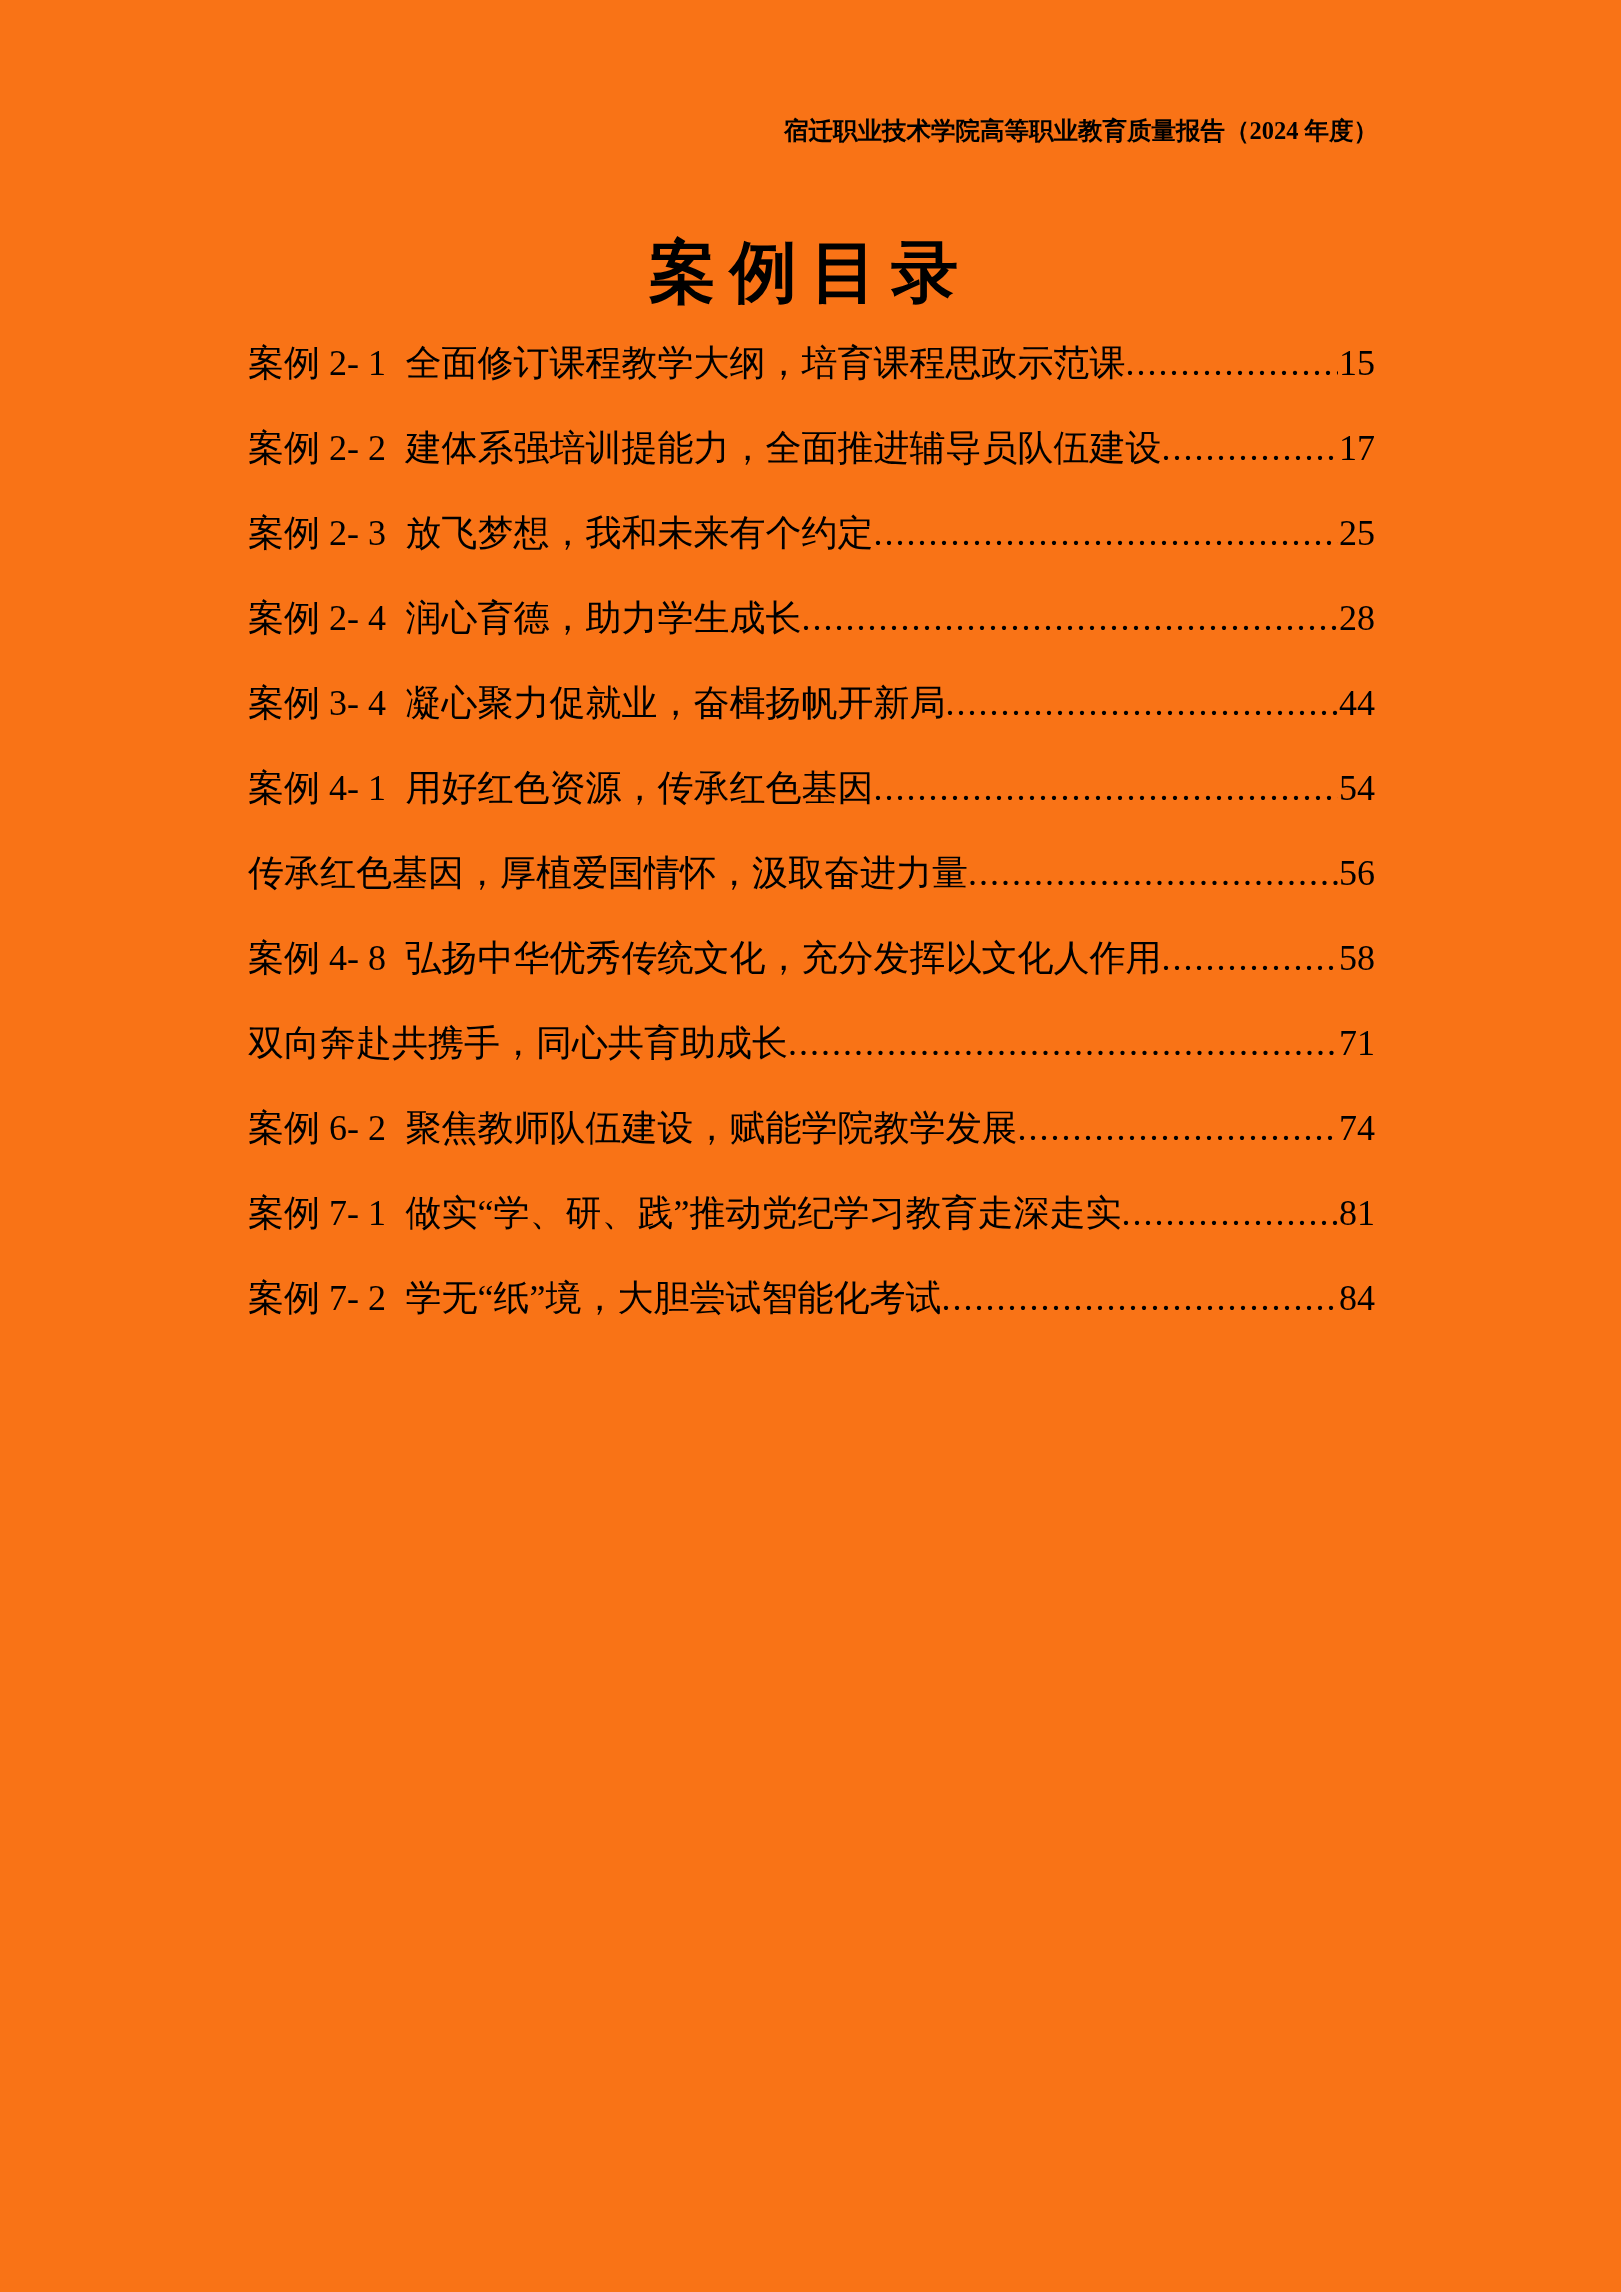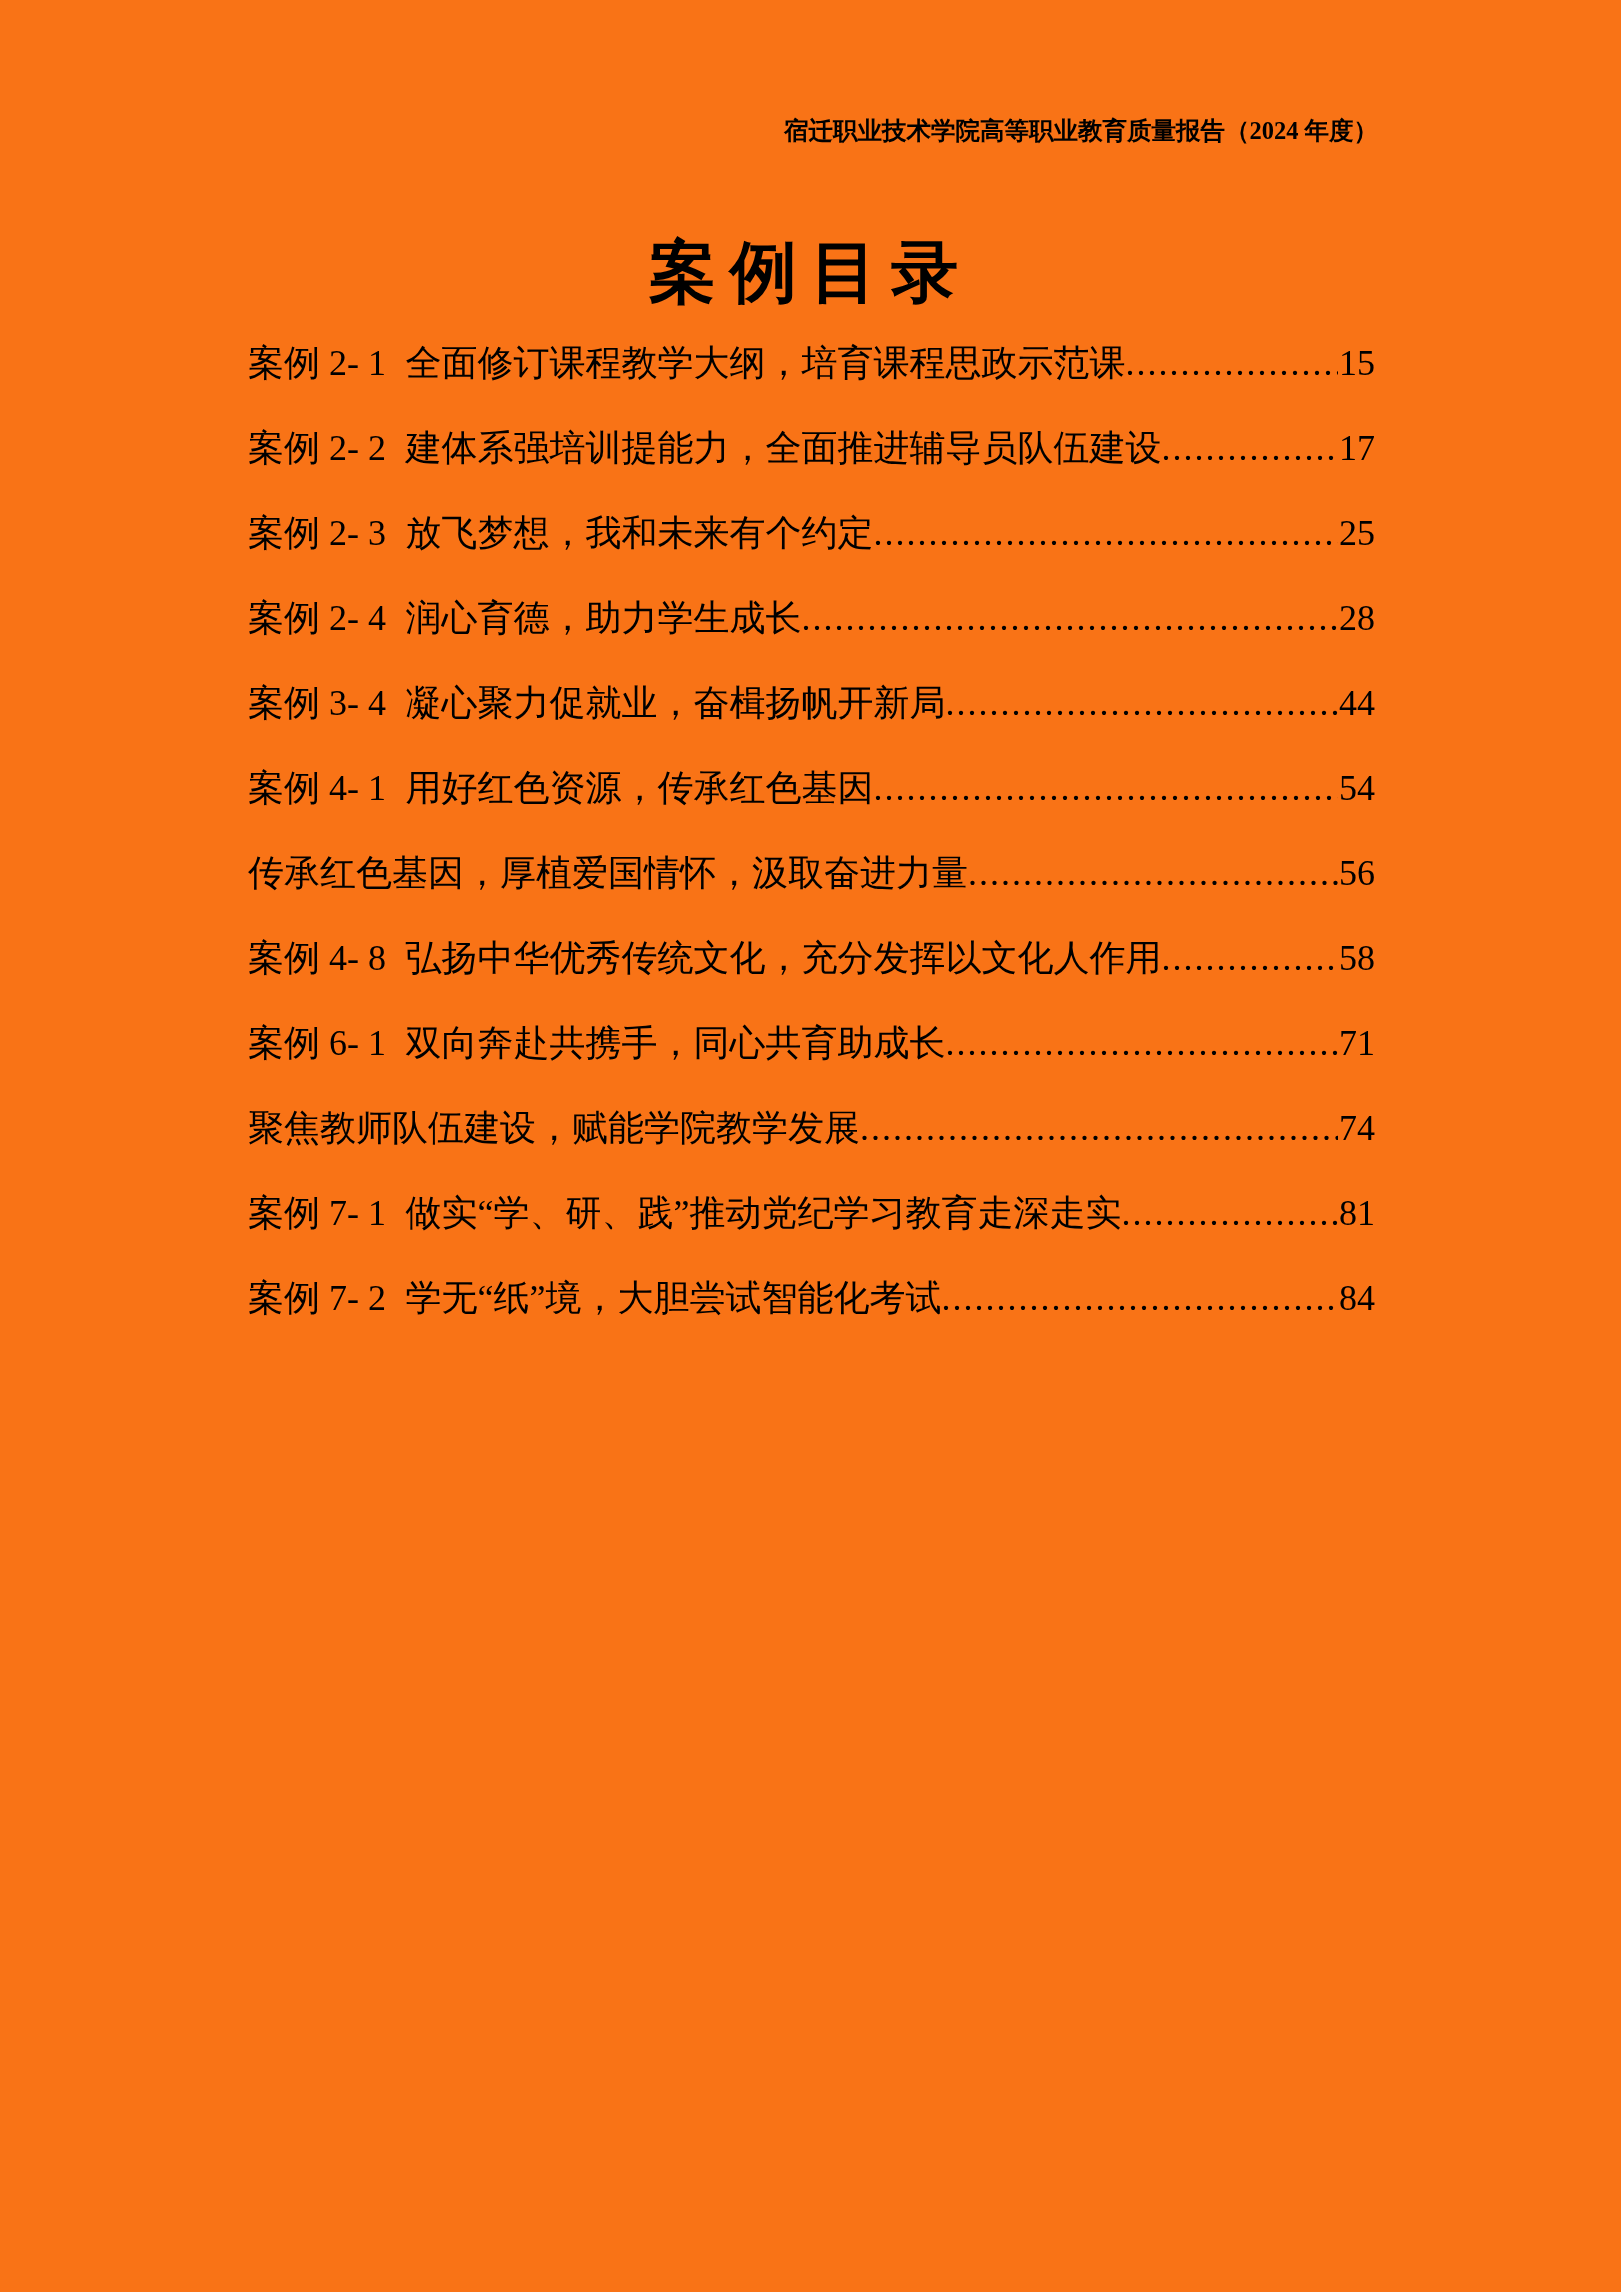--- a/index.html
+++ b/index.html
@@ -122,26 +122,26 @@
     <span class="toc-leader">................................................................................................................................................................</span>
     <span class="toc-page">56</span>
   </div>
       <div class="toc-entry">
     <span class="toc-label">案例 4- 8</span>
     <span class="toc-title">弘扬中华优秀传统文化，充分发挥以文化人作用</span>
     <span class="toc-leader">................................................................................................................................................................</span>
     <span class="toc-page">58</span>
   </div>
       <div class="toc-entry">
-    <span class="toc-label">案例 6- 1</span>
     <span class="toc-title">双向奔赴共携手，同心共育助成长</span>
     <span class="toc-leader">................................................................................................................................................................</span>
     <span class="toc-page">71</span>
   </div>
       <div class="toc-entry">
+    <span class="toc-label">案例 6- 2</span>
     <span class="toc-title">聚焦教师队伍建设，赋能学院教学发展</span>
     <span class="toc-leader">................................................................................................................................................................</span>
     <span class="toc-page">74</span>
   </div>
       <div class="toc-entry">
     <span class="toc-label">案例 7- 1</span>
     <span class="toc-title">做实“学、研、践”推动党纪学习教育走深走实</span>
     <span class="toc-leader">................................................................................................................................................................</span>
     <span class="toc-page">81</span>
   </div>

